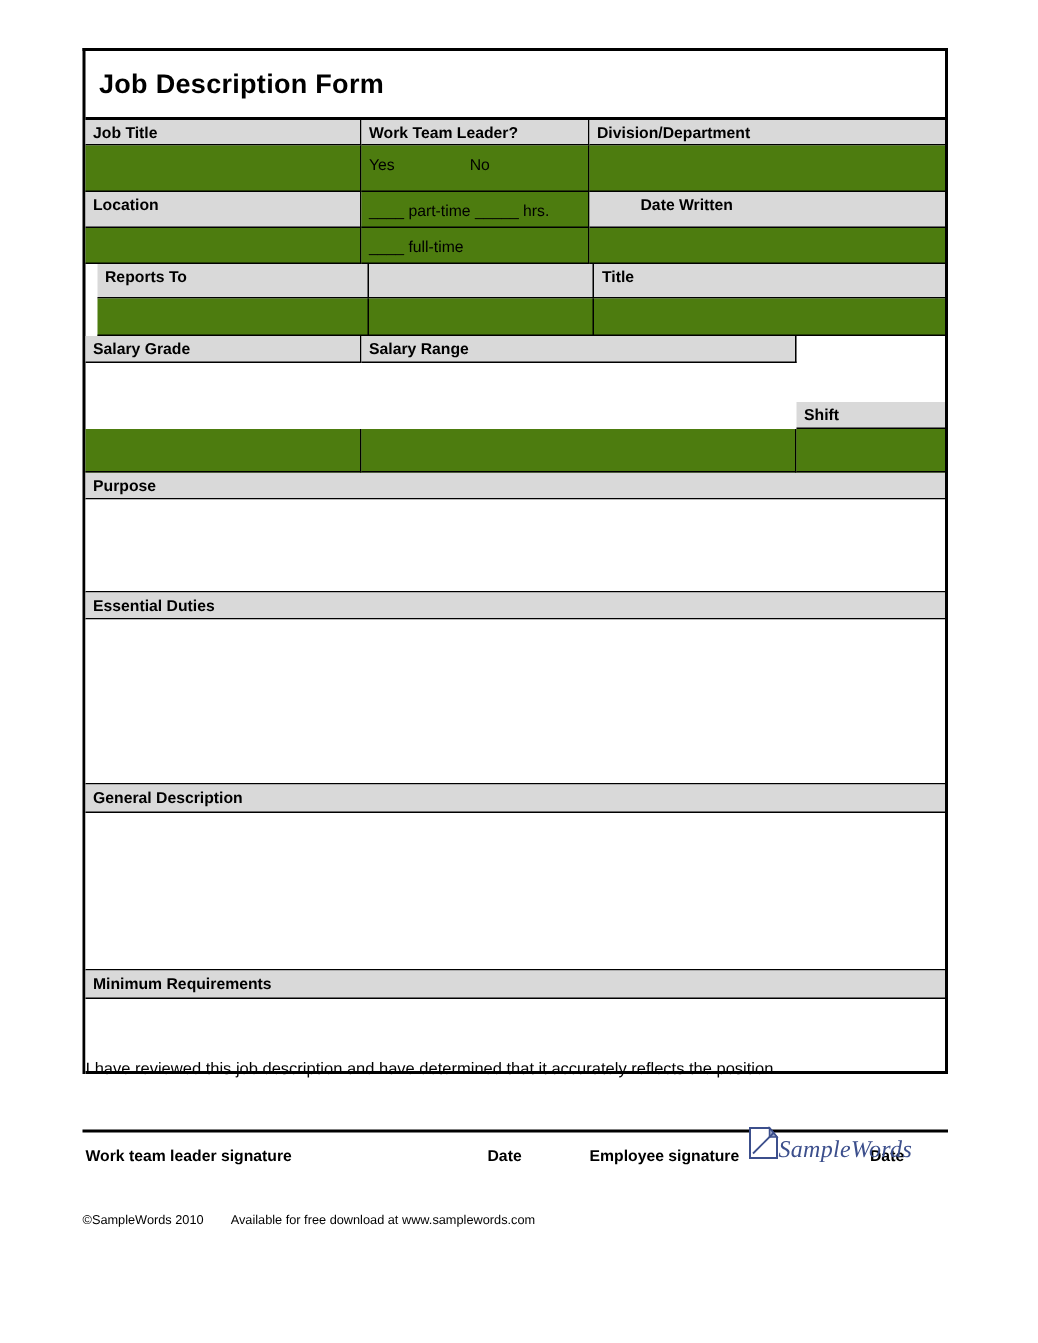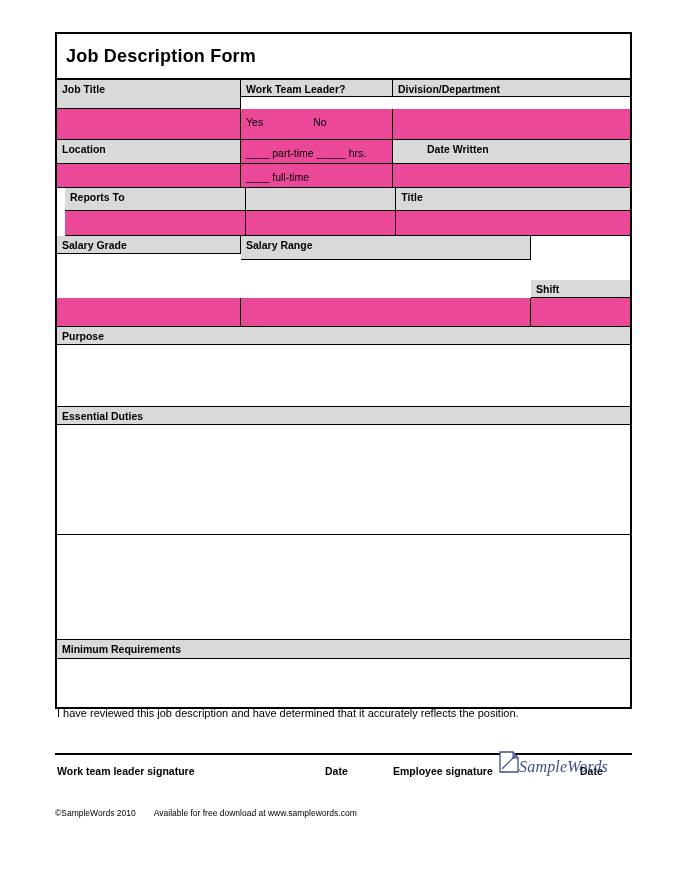--- a/index.html
+++ b/index.html
@@ -72,21 +72,21 @@
     background: #d9d9d9;
   }
   .lbl {
     font-size: 10.5px;
     font-weight: bold;
     padding: 3px 0 0 5px;
     line-height: 13px;
     white-space: nowrap;
   }
   .blank {
-    background: #ec4899;
+    background: #4d7c0f;
   }
 
   
   .w-a { width: 184px; }     
   .w-b { width: 152px; }     
   .w-c { width: 237px; }     
 
   .w-rep-a { width: 184px; margin-left: 8px; }
   .w-rep-b { width: 152px; }
   .w-rep-c { width: 237px; }
@@ -204,21 +204,21 @@
 
   <div id="form-wrap">
 
     <div class="form-box">
 
       <div class="title-row">
         <span class="form-title">Job Description Form</span>
       </div>
 
       <div class="row">
-        <div class="cell hdr w-a" style="height:29px;">
+        <div class="cell hdr w-a" style="height:17px;">
           <div class="lbl">Job Title</div>
         </div>
         <div class="cell hdr w-b" style="height:17px;">
           <div class="lbl">Work Team Leader?</div>
         </div>
         <div class="cell hdr w-c" style="height:17px;">
           <div class="lbl">Division/Department</div>
         </div>
       </div>
 
@@ -265,21 +265,21 @@
       <div class="row">
         <div class="cell blank w-rep-a" style="height:25px;"></div>
         <div class="cell blank w-rep-b" style="height:25px;"></div>
         <div class="cell blank w-rep-c" style="height:25px;"></div>
       </div>
 
       <div class="row">
         <div class="cell hdr w-sal-a" style="height:18px;">
           <div class="lbl">Salary Grade</div>
         </div>
-        <div class="cell hdr w-sal-b" style="height:24px;">
+        <div class="cell hdr w-sal-b" style="height:18px;">
           <div class="lbl">Salary Range</div>
         </div>
         <div class="cell hdr w-sal-c" style="height:18px;margin-top:44px;">
           <div class="lbl">Shift</div>
         </div>
       </div>
 
       <div class="row">
         <div class="cell blank w-sal-a" style="height:29px;"></div>
         <div class="cell blank w-sal-b" style="height:29px;"></div>
@@ -289,20 +289,23 @@
       <div class="section-label full" style="height:18px;">
         <div class="lbl">Purpose</div>
       </div>
       <div class="section-area full" style="height:62px;"></div>
 
       <div class="section-label full" style="height:18px;">
         <div class="lbl">Essential Duties</div>
       </div>
       <div class="section-area full" style="height:110px;"></div>
 
+      <div class="section-label full" style="height:19px;">
+        <div class="lbl">General Description</div>
+      </div>
       <div class="section-area full" style="height:105px;"></div>
 
       <div class="section-label full" style="height:19px;">
         <div class="lbl">Minimum Requirements</div>
       </div>
       <div class="section-area full" style="height:50px; border-bottom:2px solid #000;"></div>
 
     </div>
   </div>
 

